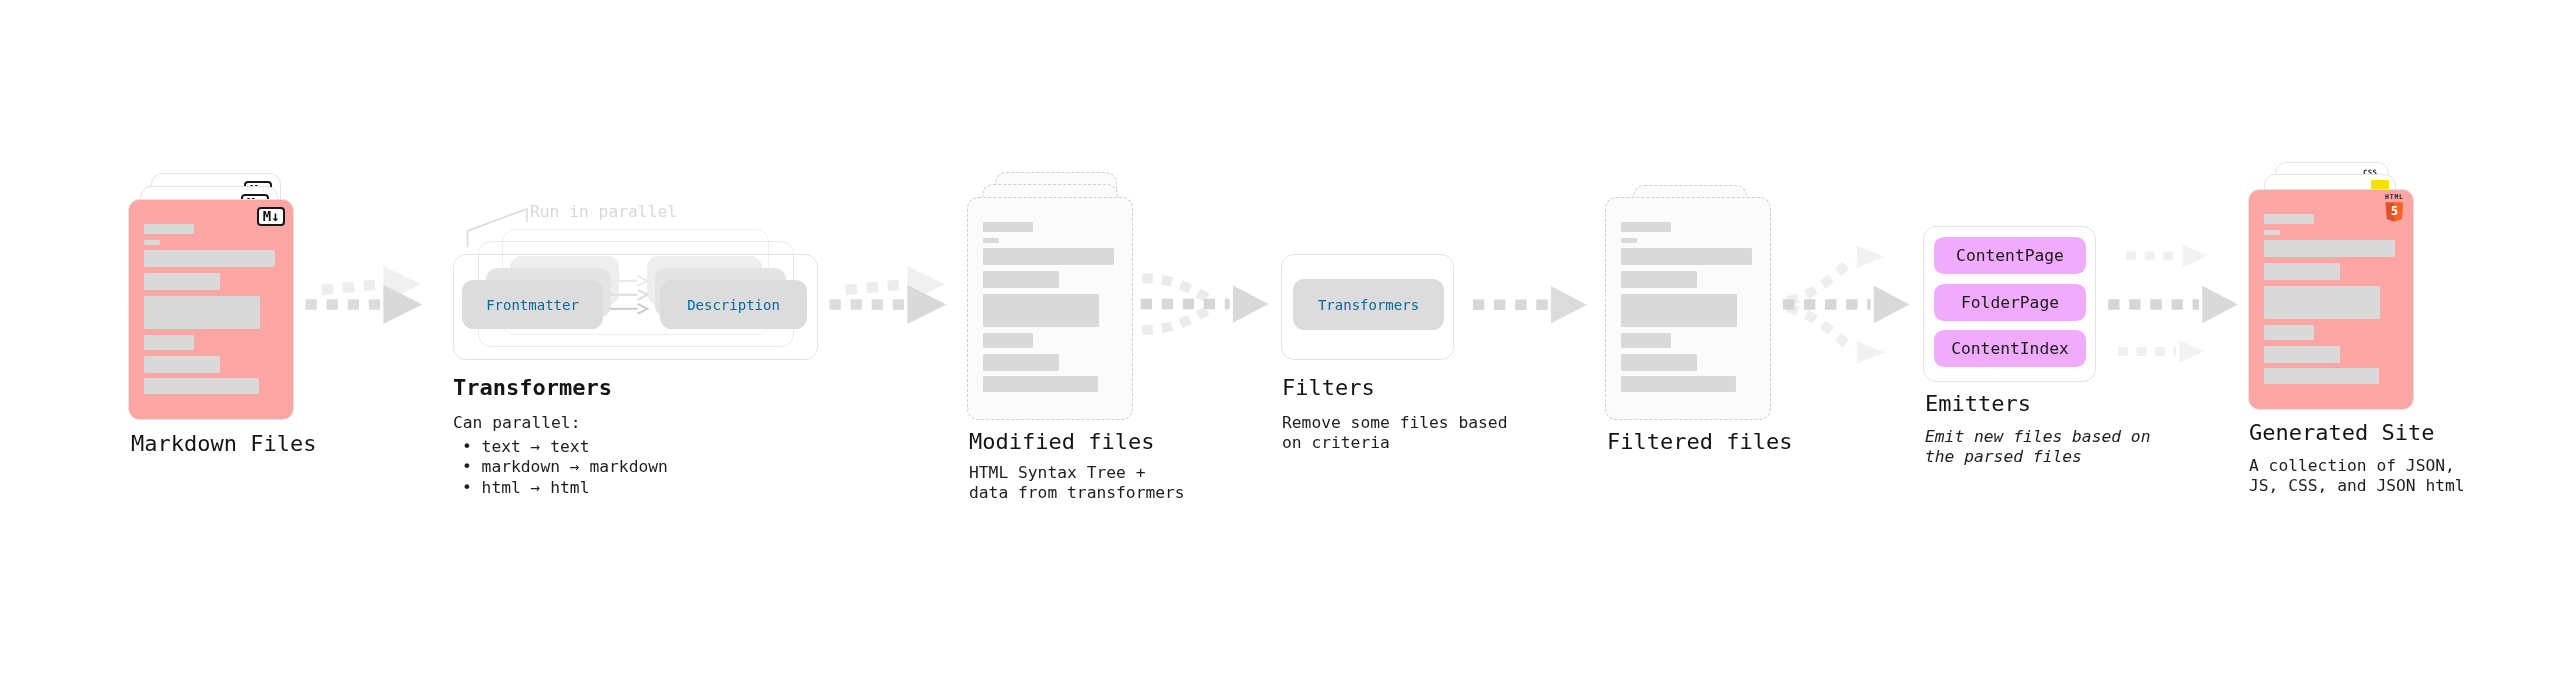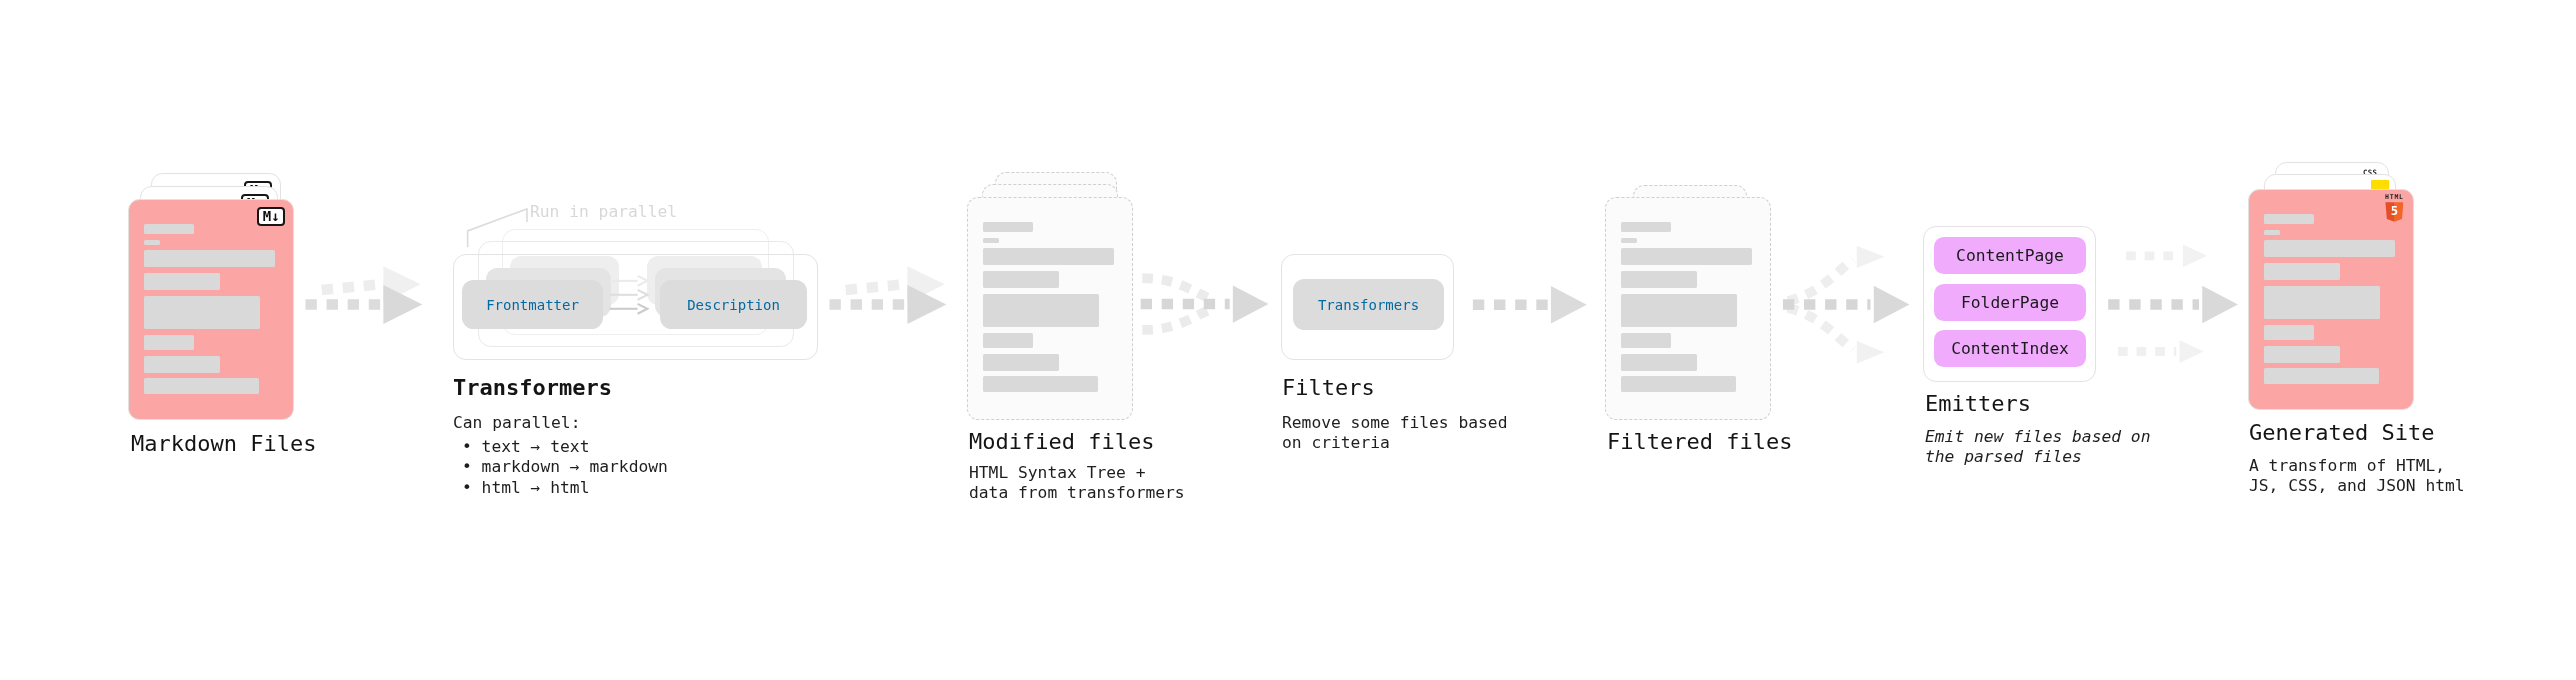--- a/index.html
+++ b/index.html
@@ -241,19 +241,19 @@
           <div class="bar" style="width: 98%; height: 17px;"></div>
           <div class="bar" style="width: 57%; height: 17px;"></div>
           <div class="bar" style="width: 87%; height: 33px;"></div>
           <div class="bar" style="width: 37%; height: 15.4px;"></div>
           <div class="bar" style="width: 57%; height: 17px;"></div>
           <div class="bar" style="width: 86%; height: 15.4px;"></div>
         </div>
     </div>
     <div class="stage-label" style="left:2249px;top:420px;">Generated Site</div>
     <div class="stage-desc" style="left:2249px;top:456px;">
-      <div>A transform of HTML,</div>
+      <div>A collection of JSON,</div>
       <div>JS, CSS, and JSON html</div>
     </div>
   </div>
 
 </div>
 
 
 </body></html>

